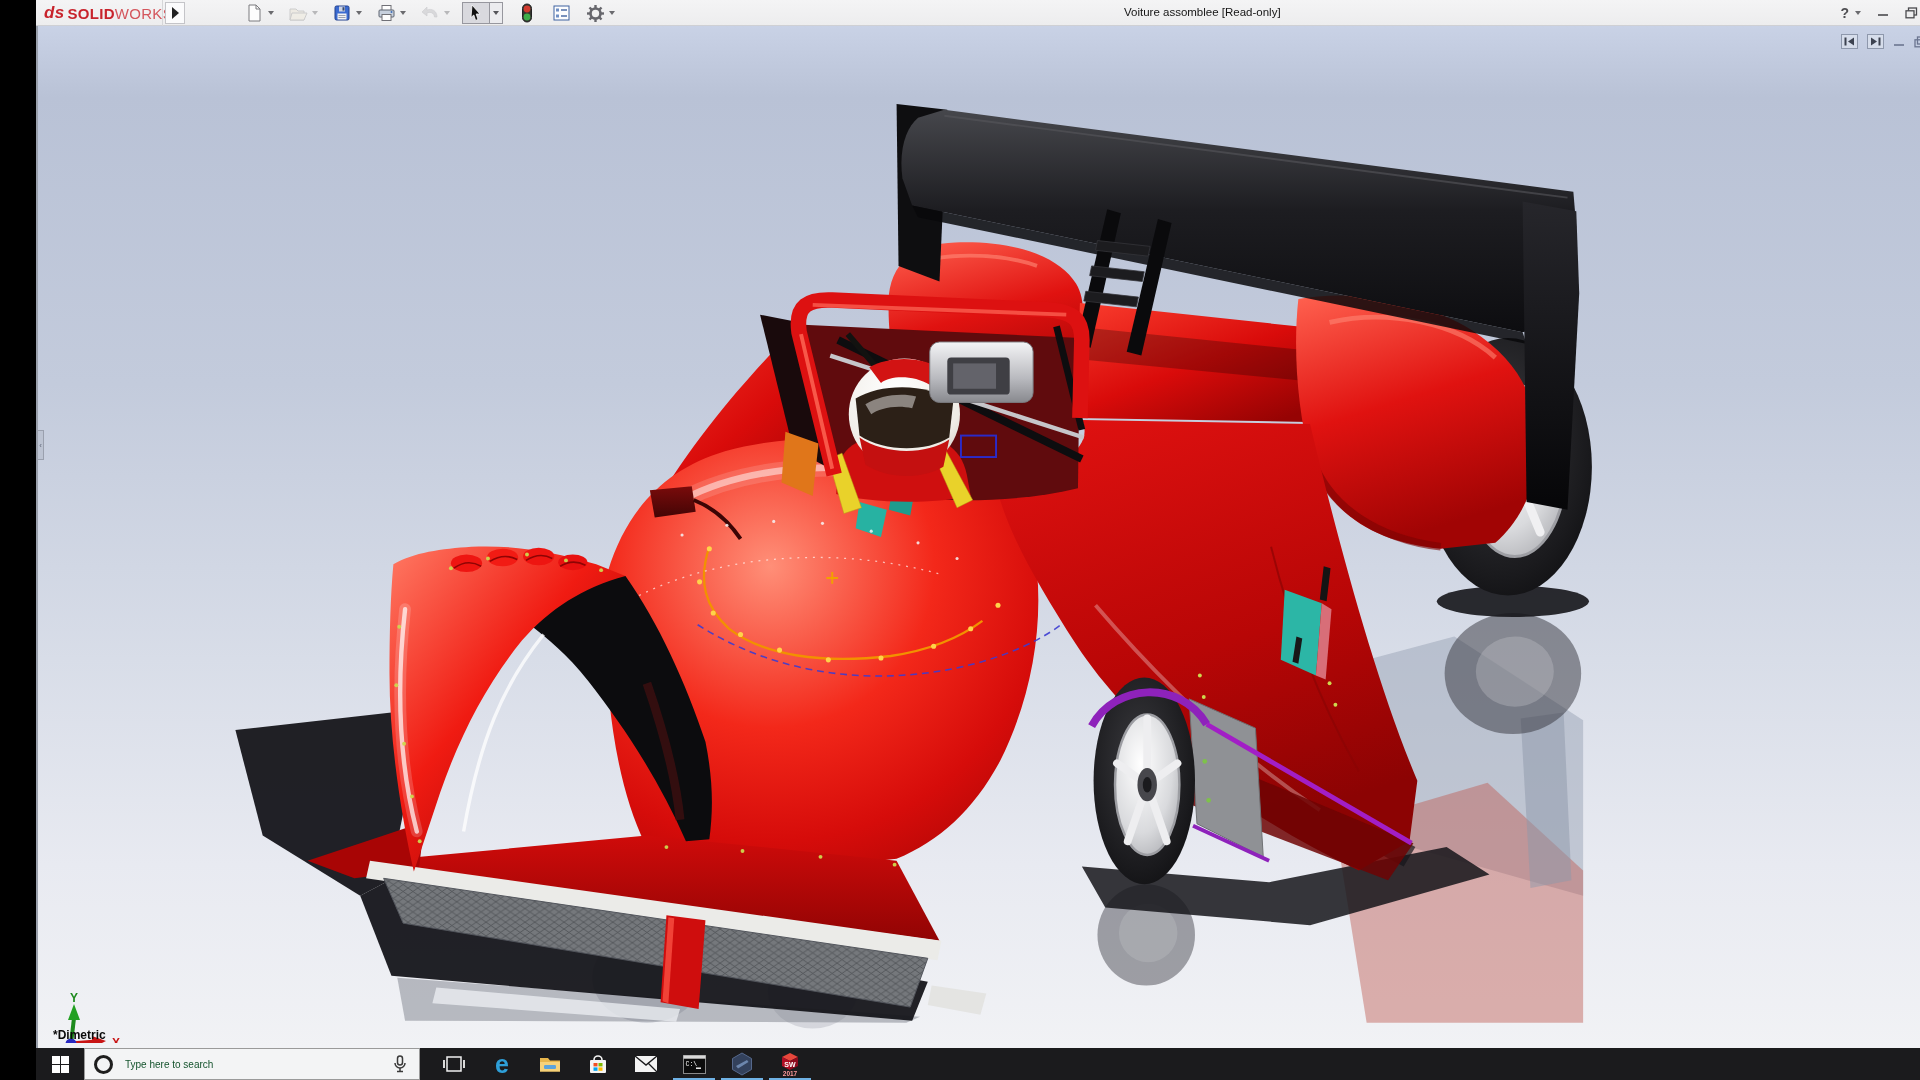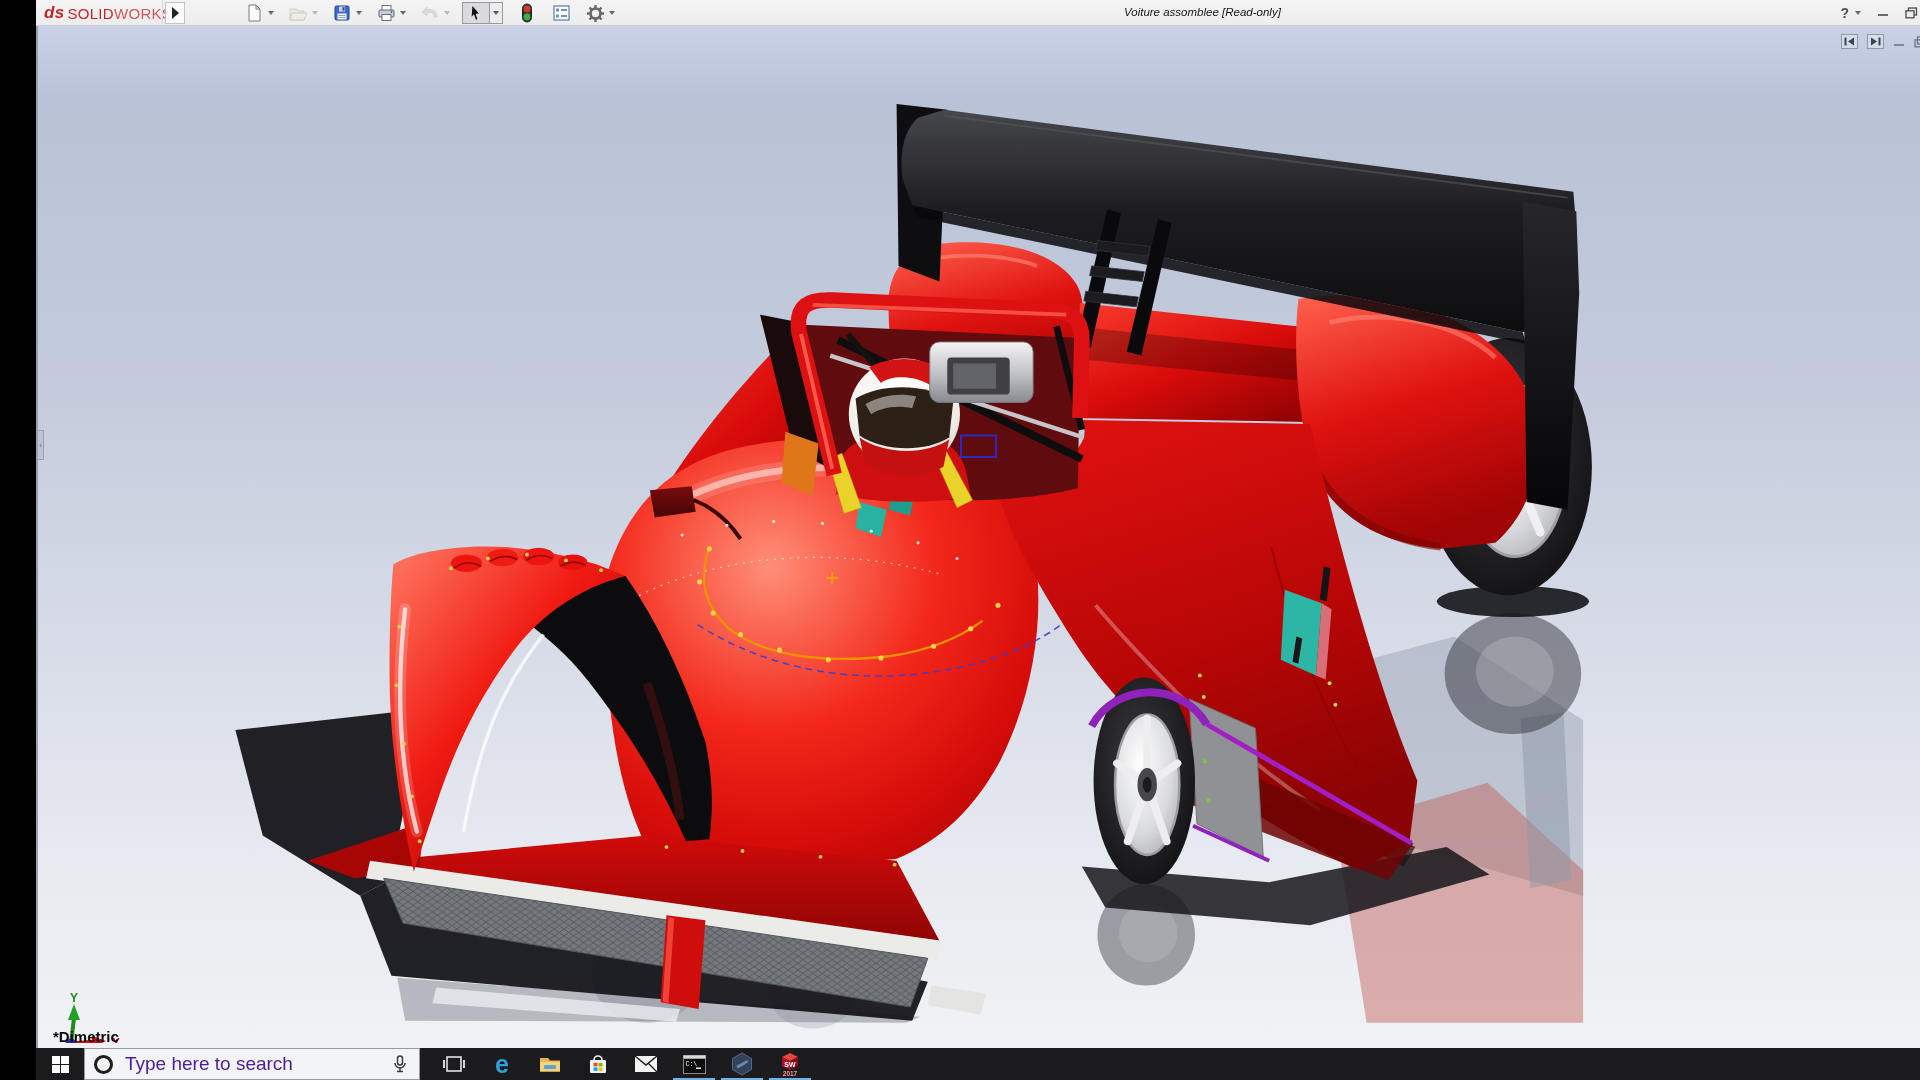--- a/index.html
+++ b/index.html
@@ -7,63 +7,63 @@
               font-family:"Liberation Sans", sans-serif; }
   .screen { position:relative; width:1920px; height:1080px;margin-left:36px; }
 
   
   .titlebar { position:absolute; left:0; top:0; width:1920px; height:26px;
               background:linear-gradient(180deg,#f4f4f5 0%,#ededee 100%);
               border-bottom:1px solid #cfd0d4; }
   .brand { position:absolute; left:8px; top:3px; height:20px; display:flex; align-items:center;
            color:#c8232c; font-size:15px; letter-spacing:.3px; }
   .brand .ds { font-style:italic; font-weight:bold; font-size:17px; margin-right:3px; }
-  .brand .solid { font-weight:normal; }
+  .brand .solid { font-weight:bold; }
   .brand .works { font-weight:300; color:#d4555c; }
   .brand-sep { position:absolute; left:126px; top:0; width:1px; height:26px; background:#d6d6d8; }
   .flyout-btn { position:absolute; left:129px; top:2px; width:20px; height:22px;
                 background:#fbfbfc; border:1px solid #c4c4c8; display:flex; align-items:center; justify-content:center; }
   .flyout-btn .tri { width:0; height:0; border-left:7px solid #222; border-top:6px solid transparent; border-bottom:6px solid transparent; }
   .tb-icons { position:absolute; left:206px; top:2px; height:22px; display:flex; align-items:center; }
   .tb-item { display:flex; align-items:center; margin-right:4px; }
   .tb-btn { width:24px; height:22px; display:flex; align-items:center; justify-content:center; }
   .tb-caret { width:10px; height:22px; display:flex; align-items:center; justify-content:center; margin-right:6px; }
   .tb-caret i { width:0; height:0; border-top:4px solid #6a6a6e; border-left:3.5px solid transparent; border-right:3.5px solid transparent; }
   .tb-item.disabled { opacity:.42; }
   .tb-btn.pressed { background:#d9d9de; border:1px solid #97979e; width:28px; }
   .caret-btn-joined { width:13px; height:22px; border:1px solid #97979e; border-left:none; background:#ececef;
                       display:flex; align-items:center; justify-content:center; }
-  .win-title { position:absolute; left:1088px; top:6px; font-size:11.5px; color:#151515; white-space:nowrap;font-style:italic; }
+  .win-title { position:absolute; left:1088px; top:6px; font-size:11.5px; color:#151515; white-space:nowrap; }
   .tb-right { position:absolute; right:10px; top:0; height:26px; display:flex; align-items:center; gap:16px; }
   .help-q { font-size:14px; font-weight:bold; color:#4e4e52; }
   .help-caret { width:0; height:0; border-top:4px solid #6a6a6e; border-left:3.5px solid transparent; border-right:3.5px solid transparent; margin-left:-10px; }
 
   
   .viewport { position:absolute; left:0; top:26px; width:1920px; height:1022px;
               background:linear-gradient(180deg,#c9d2e6 0%,#b9c2d6 7%,#c3cbdc 35%,#d8dde8 62%,#e8eaf1 82%,#f1f2f5 100%);
               border-left:2px solid #9aa0ac; }
   .scene-svg { position:absolute; left:0; top:0; }
   .doc-controls { position:absolute; right:8px; top:8px; display:flex; align-items:center; gap:9px; }
   .pane-btn { width:17px; height:15px; border:1px solid #8e98ac; background:rgba(244,246,250,.35);
               display:flex; align-items:center; justify-content:center; }
-  .view-label { position:absolute; left:15px; top:1002px; font-size:15px; font-weight:600; color:#0a0a0a; }
+  .view-label { position:absolute; left:15px; top:1002px; font-size:12px; font-weight:600; color:#0a0a0a; }
   .triad-svg { position:absolute; left:8px; top:922px; }
   .edge-tab { position:absolute; left:0px; top:404px; width:6px; height:30px; background:#bcc3d2;
               border:1px solid #9aa0ae; border-left:none; display:flex; align-items:center; justify-content:center;
               font-size:8px; color:#5e6678; }
 
   
   .taskbar { position:absolute; left:0; top:1048px; width:1920px; height:32px; background:#1b1b1d; }
   .start-btn { position:absolute; left:0; top:0; width:48px; height:32px; display:flex; align-items:center; justify-content:center; }
   .win-flag { display:grid; grid-template-columns:8px 8px; grid-template-rows:8px 8px; gap:1px; }
   .win-flag div { background:#fefefe; }
   .search-box { position:absolute; left:48px; top:0; width:336px; height:32px; background:#f3f4f5;
                 border:1px solid #9a9a9a; display:flex; align-items:center; }
   .cortana-ring { width:19px; height:19px; border:3px solid #1e1e1e; border-radius:50%; margin-left:9px; }
-  .search-text { margin-left:12px; font-size:19px; color:#4c1d95; flex:1; }
+  .search-text { margin-left:12px; font-size:10px; color:#14532d; flex:1; }
   .mic { margin-right:12px; }
   .task-icons { position:absolute; left:394px; top:0; display:flex; }
   .ticon { width:48px; height:32px; position:relative; display:flex; align-items:center; justify-content:center; }
   .ticon .openbar { position:absolute; left:3px; bottom:0; width:42px; height:2px; background:#6fb2e5; }
   .edge-e { font-size:25px; font-weight:bold; color:#2e9fd8; line-height:22px; }
   .sw-cell { display:flex; flex-direction:column; align-items:center; justify-content:center; }
   .tray { position:absolute; right:0; top:0; height:32px; }
 </style>
 </head>
 <body>

